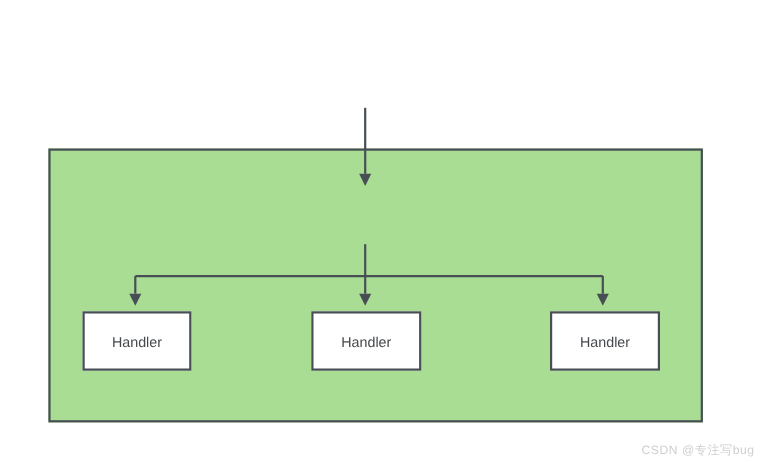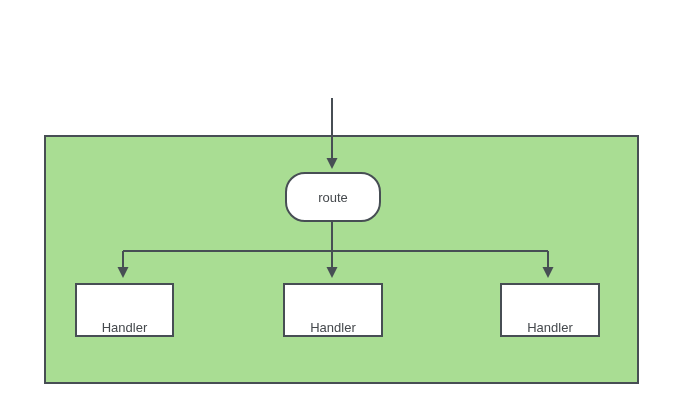--- a/index.html
+++ b/index.html
@@ -72,21 +72,21 @@
     display: flex; align-items: center; justify-content: center;
     font-size: 13px;
     color: var(--text);
   }
   .handler-node {
     position: absolute;
     top: 283px;
     height: 54px;
     background: var(--node-fill);
     border: 2px solid var(--line);
-    display: flex; align-items: flex-end; justify-content: center;
+    display: flex; align-items: center; justify-content: center;
     font-size: 13px;
     color: var(--text);
   }
   .handler-1 { left: 75px;  width: 99px; }
   .handler-2 { left: 283px; width: 100px; }
   .handler-3 { left: 500px; width: 100px; }
   .watermark {
     position: absolute;
     right: 7px; bottom: 3px;
     font-size: 11px;
@@ -111,27 +111,25 @@
 
     <path class="edge" d="M123,251 L123,267"></path>
     <polygon class="arrowhead" points="117.5,267 128.5,267 123,278"></polygon>
     <path class="edge" d="M332,251 L332,267"></path>
     <polygon class="arrowhead" points="326.5,267 337.5,267 332,278"></polygon>
     <path class="edge" d="M548,251 L548,267"></path>
     <polygon class="arrowhead" points="542.5,267 553.5,267 548,278"></polygon>
   </svg>
 
 
-  <div class="route-node">
-    <span>route</span>
-  </div>
 
   <div class="handler-node handler-1">
     <span>Handler</span>
   </div>
   <div class="handler-node handler-2">
     <span>Handler</span>
   </div>
   <div class="handler-node handler-3">
     <span>Handler</span>
   </div>
 
+  <div class="watermark">CSDN @专注写bug</div>
 </div>
 
 </body></html>

